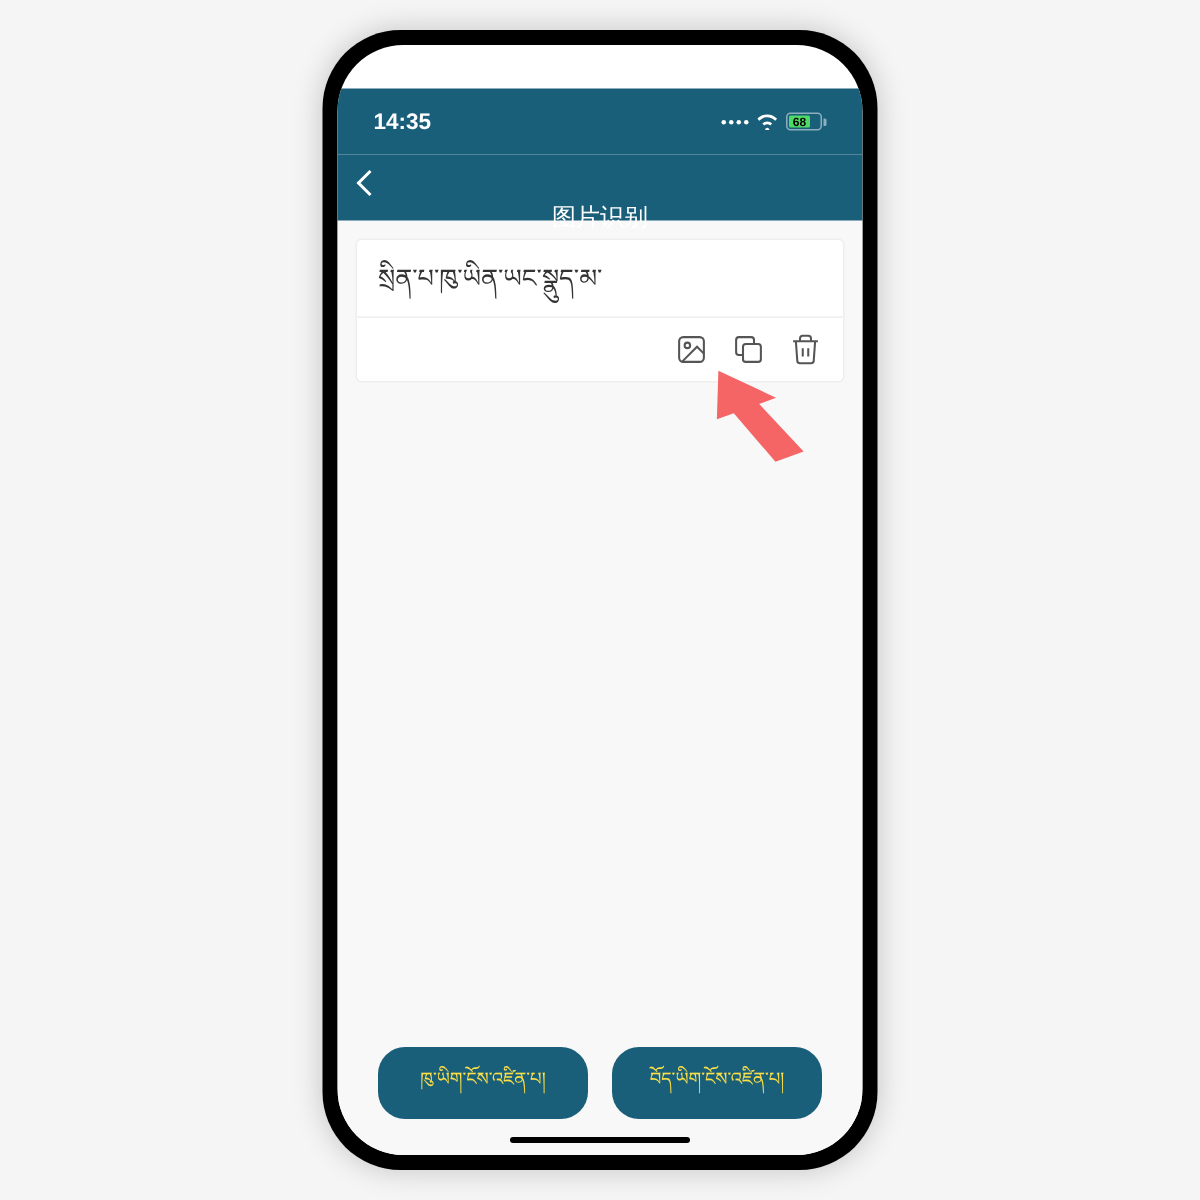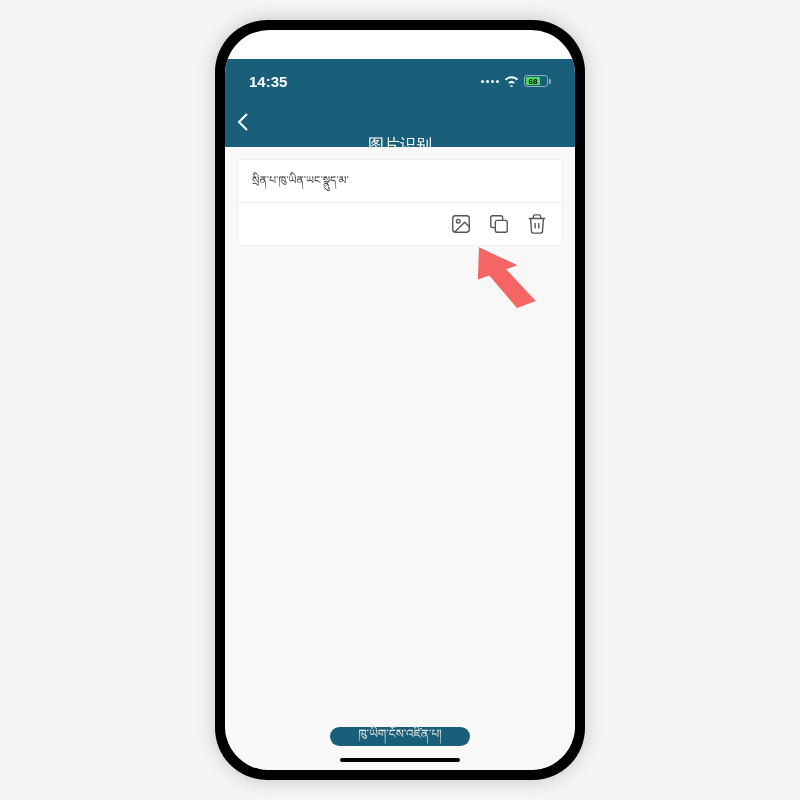--- a/index.html
+++ b/index.html
@@ -124,21 +124,21 @@
       padding: 12px;
       overflow-y: auto;
     }
     .card {
       background: #fff;
       border-radius: 4px;
       border: 1px solid #eee;
     }
     .card-text {
       padding: 12px 14px;
-      font-size: 11px;
+      font-size: 17px;
       line-height: 1.6;
       color: #333;
       border-bottom: 1px solid #eee;
     }
     .card-actions {
       display: flex;
       justify-content: flex-end;
       gap: 16px;
       padding: 10px 14px;
     }
@@ -151,23 +151,23 @@
     .footer {
       padding: 16px 20px 24px;
       display: flex;
       gap: 16px;
       justify-content: center;
       background: #f8f8f8;
     }
     .pill-btn {
       flex: 1;
       max-width: 140px;
-      height: 19px;
+      height: 48px;
       background: #1a5f7a;
-      color: #e5e5e5;
+      color: #fde047;
       border-radius: 18px;
       border: none;
       font-size: 12px;
       cursor: pointer;
       display: flex;
       align-items: center;
       justify-content: center;
     }
     .home-indicator {
       position: absolute;
@@ -241,20 +241,21 @@
             <path d="M3 6h18M8 6V4a2 2 0 0 1 2-2h4a2 2 0 0 1 2 2v2M19 6l-1 14a2 2 0 0 1-2 2H8a2 2 0 0 1-2-2L5 6"></path>
             <line x1="10" y1="11" x2="10" y2="17"></line>
             <line x1="14" y1="11" x2="14" y2="17"></line>
           </svg>
         </div>
       </div>
     </div>
 
     <div class="footer">
       <button class="pill-btn">ཁུ་ཡིག་ངོས་འཛིན་པ།</button>
+      <button class="pill-btn">བོད་ཡིག་ངོས་འཛིན་པ།</button>
     </div>
 
     <div class="home-indicator"></div>
   </div>
 </div>
 
 <svg class="arrow-pointer" width="70" height="90" viewBox="0 0 70 90">
   <path d="M 20 10 L 50 40 L 38 40 L 55 80 L 35 80 L 20 40 L 8 40 Z" fill="#f56565" transform="rotate(-20 35 45)"></path>
 </svg>
 

